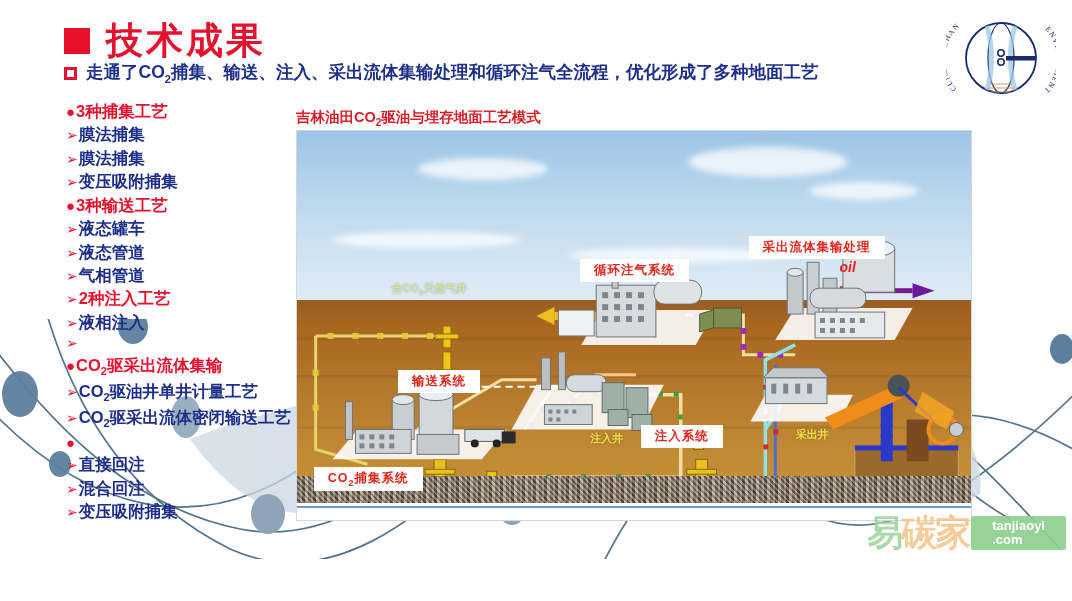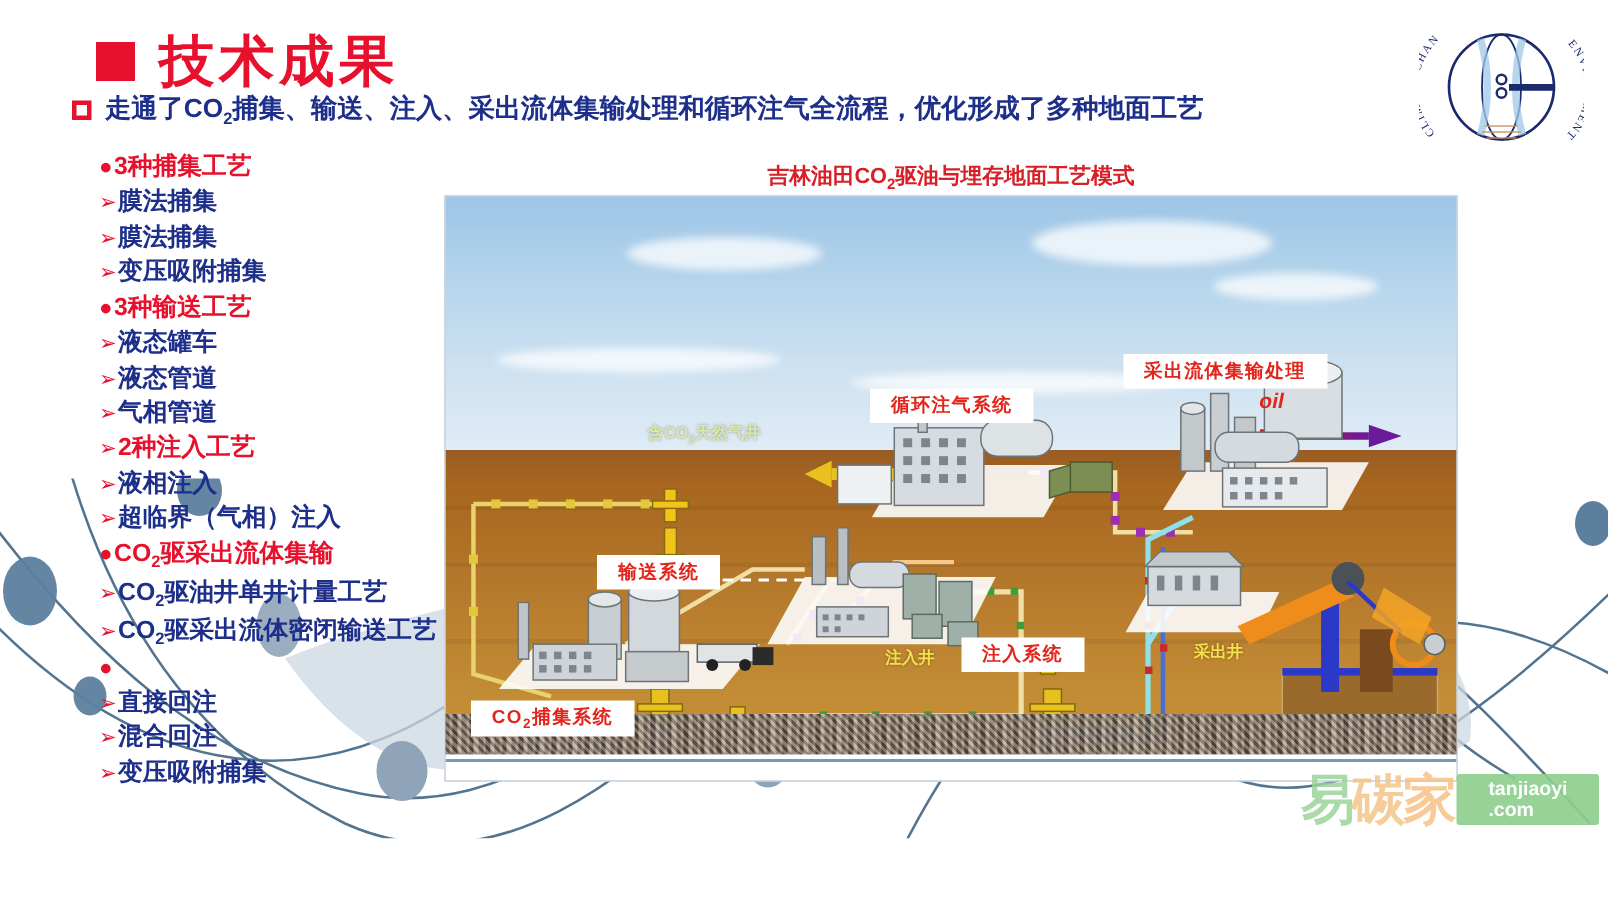--- a/index.html
+++ b/index.html
@@ -32,21 +32,21 @@
   .title-square {
     width: 26px; height: 26px; background: #e8112d;
   }
   .title-text {
     font-size: 37px; font-weight: bold; color: #e8112d;
     letter-spacing: 3px; line-height: 1;
   }
 
   
   .subtitle-row {
-    position: absolute; left: 48px; top: 62px;
+    position: absolute; left: 64px; top: 62px;
     display: flex; align-items: flex-start; gap: 9px;
     white-space: nowrap;
   }
   .sub-marker {
     width: 13px; height: 13px; border: 3px solid #e8112d;
     margin-top: 5px; flex: 0 0 auto;
   }
   .subtitle-text {
     font-size: 17.5px; font-weight: bold; color: #1d2f8a;
     line-height: 1.15;
@@ -69,21 +69,21 @@
   .bul.lvl1 .mk { font-size: 15px; color: #e8112d; }
   .bul.lvl2 { color: #1d2f8a; }
   .bul.lvl2 .mk { color: #e8112d; font-size: 14px; }
   .bul.lvl2.red { color: #e8112d; }
   .bul sub { font-size: 11px; }
   .bul .txt { letter-spacing: 0px; text-align: center; }
 
   
   .diagram-caption {
     position: absolute; left: 296px; top: 108px;
-    width: 676px; text-align: center;
+    width: 676px; text-align: left;
     font-size: 14.5px; font-weight: bold; color: #d81f26;
   }
   .diagram-caption sub { font-size: 10px; }
 
   
   .diagram {
     position: absolute; left: 296px; top: 130px;
     width: 676px; height: 391px;
     overflow: hidden;
     background: #b9cfe4;
@@ -266,21 +266,20 @@
       <div class="bul lvl2 red">
         <span class="mk">➢</span>
         <span class="txt">2种注入工艺</span>
       </div>
       <div class="bul lvl2">
         <span class="mk">➢</span>
         <span class="txt">液相注入</span>
       </div>
       <div class="bul lvl2">
         <span class="mk">➢</span>
-        <span class="txt">超临界（气相）注入</span>
       </div>
       <div class="bul lvl1">
         <span class="mk">●</span>
         <span class="txt"><span>CO</span><sub>2</sub><span>驱采出流体集输</span></span>
       </div>
       <div class="bul lvl2">
         <span class="mk">➢</span>
         <span class="txt"><span>CO</span><sub>2</sub><span>驱油井单井计量工艺</span></span>
       </div>
       <div class="bul lvl2">
@@ -584,21 +583,21 @@
     <div class="dlabel" style="left:67%;top:27%;">采出流体集输处理</div>
 
     <div class="dlabel" style="left:15%;top:61.5%;">输送系统</div>
 
     <div class="dlabel" style="left:51%;top:75.5%;">注入系统</div>
 
     <div class="dlabel" style="left:2.5%;top:86.5%;">
       <span>CO</span><sub>2</sub><span>捕集系统</span>
     </div>
 
-    <div class="ylabel pale" style="left:14%;top:38.5%;margin-left:40px;">
+    <div class="ylabel pale" style="left:14%;top:38.5%;">
       <span>含CO</span><sub>2</sub><span>天然气井</span>
     </div>
 
     <div class="ylabel" style="left:43.5%;top:77%;">注入井</div>
 
     <div class="ylabel" style="left:74%;top:76%;">采出井</div>
 
     <div class="oil-label" style="left:80.5%;top:33%;">oil</div>
   </div>
 

